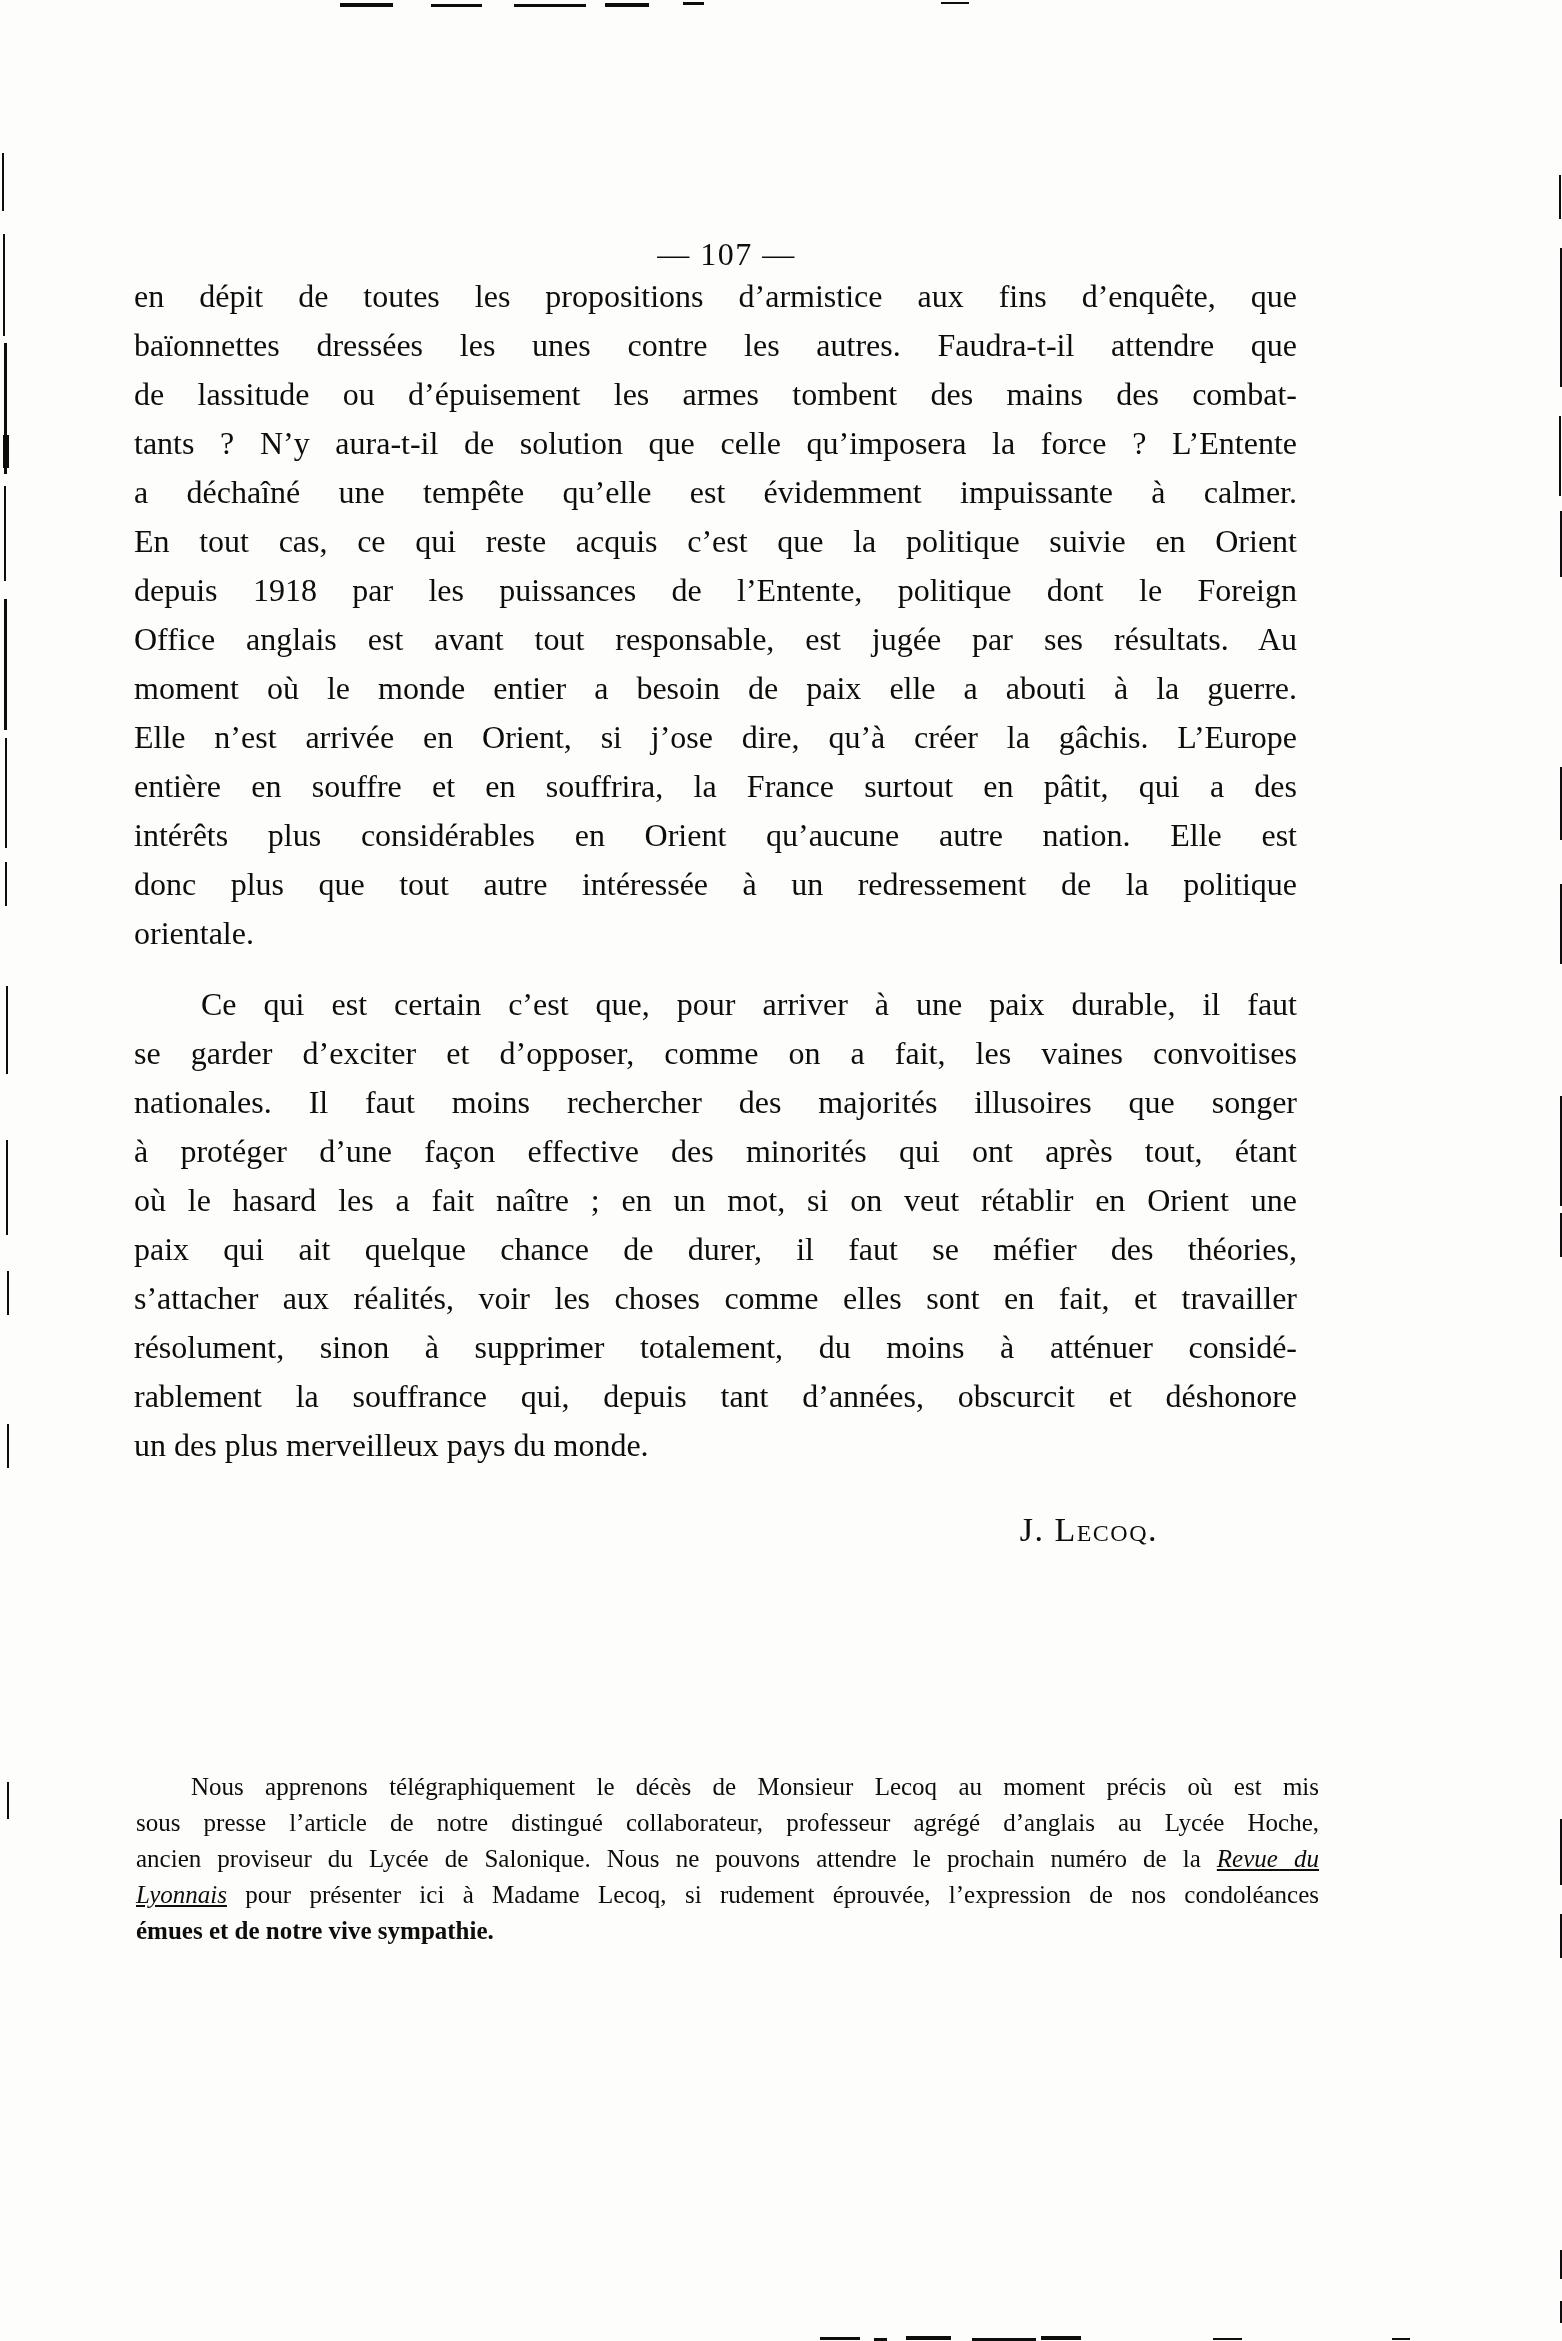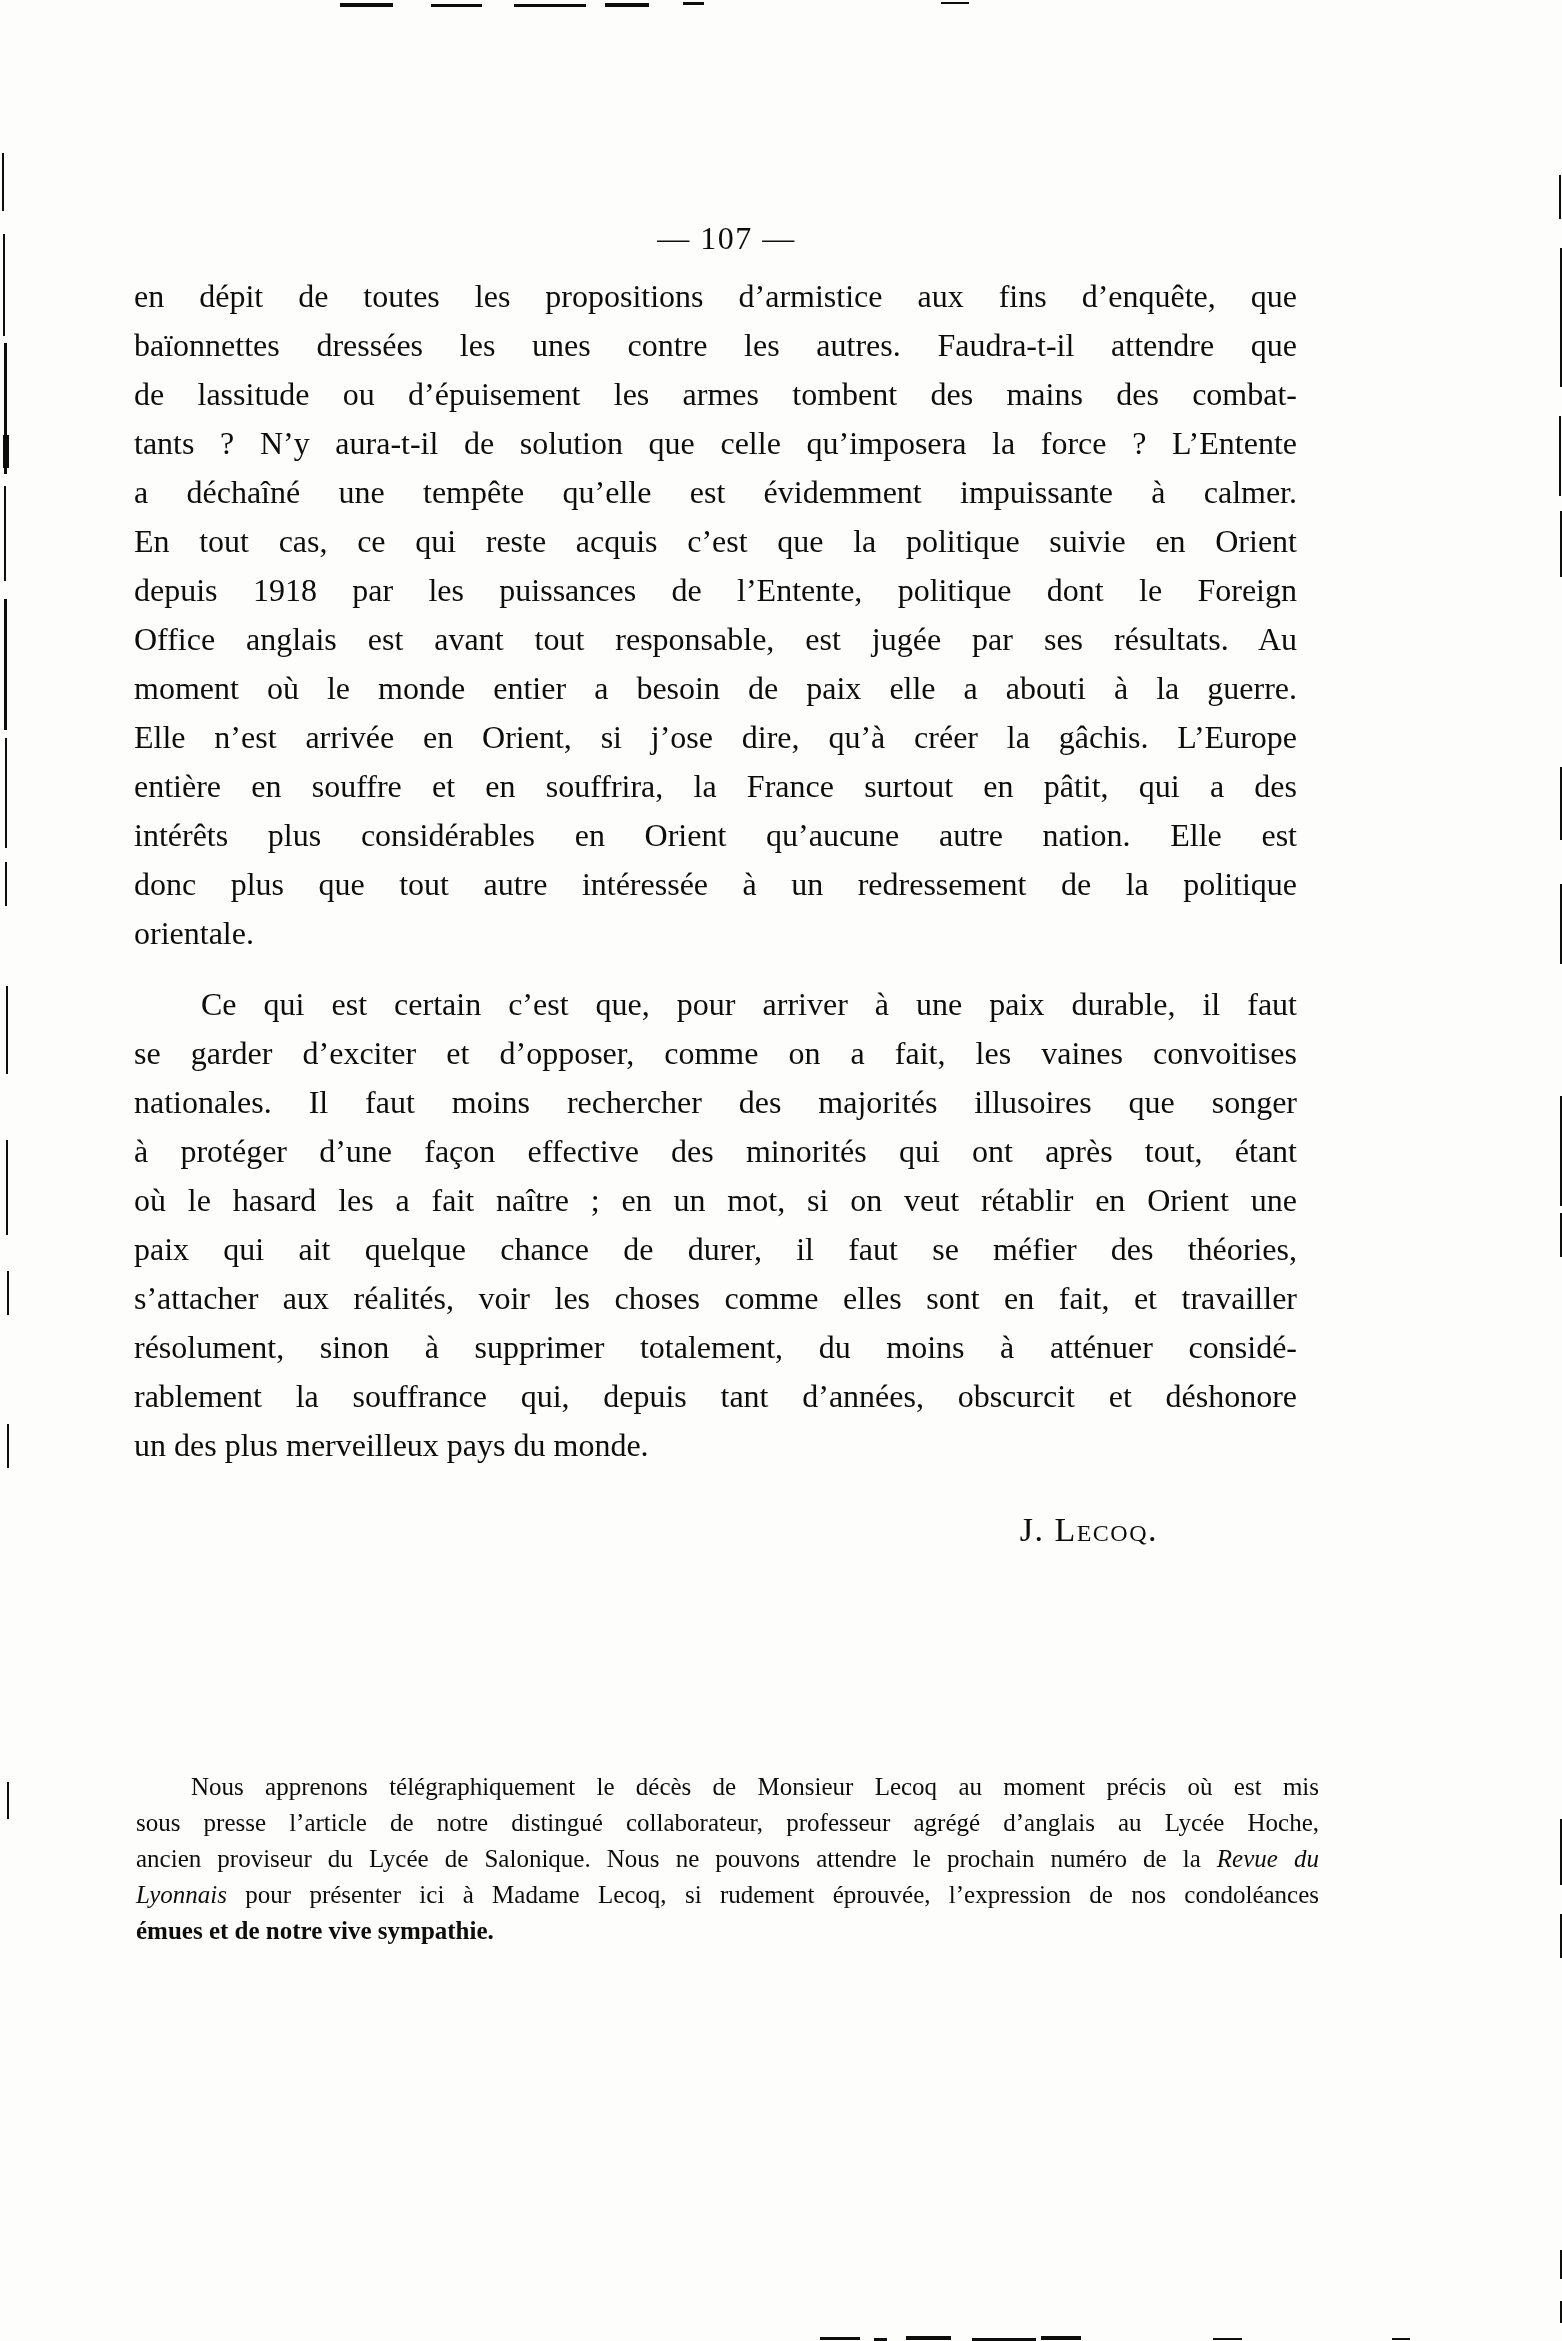--- a/index.html
+++ b/index.html
@@ -5,21 +5,21 @@
   html,body{margin:0;padding:0;background:#888;}
   .page{
     position:relative;
     width:1563px;height:2342px;
     background:var(--paper,#fdfdfc);
     color:var(--ink,#0d0d0d);
     font-family:"Liberation Serif","DejaVu Serif",serif;
     overflow:hidden;
   }
   .page-number{
-    position:absolute;left:145px;top:220px;width:1163px;
+    position:absolute;left:145px;top:236px;width:1163px;
     text-align:center;font-size:32px;letter-spacing:1.5px;
   }
   .article-body{
     position:absolute;left:134px;top:272px;width:1163px;
     font-size:32px;line-height:49px;
   }
   .line{text-align:justify;text-align-last:justify;}
   .line.pend{text-align-last:left;}
   .line.indent{text-indent:67px;margin-top:22px;}
   .signature{
@@ -27,21 +27,21 @@
     box-sizing:border-box;padding-right:150px;
     text-align:right;font-size:34px;font-variant:small-caps;letter-spacing:1.5px;
   }
   .footnote{
     position:absolute;left:128px;top:1769px;width:1191px;
     font-size:25px;line-height:36px;
   }
   .fn-line{text-align:justify;text-align-last:justify;margin-left:8px;}
   .fn-line.fn-first{text-indent:55px;}
   .fn-line.fn-last{text-align-last:left;font-weight:bold;}
-  .italic{font-style:italic;}
+  .italic{font-style:italic;text-decoration:underline;}
   .art{position:absolute;background:var(--ink,#0d0d0d);}
 </style>
 </head>
 <body>
 
 <div class="page">
 
   <div class="page-number">— 107 —</div>
 
   <div class="article-body">

